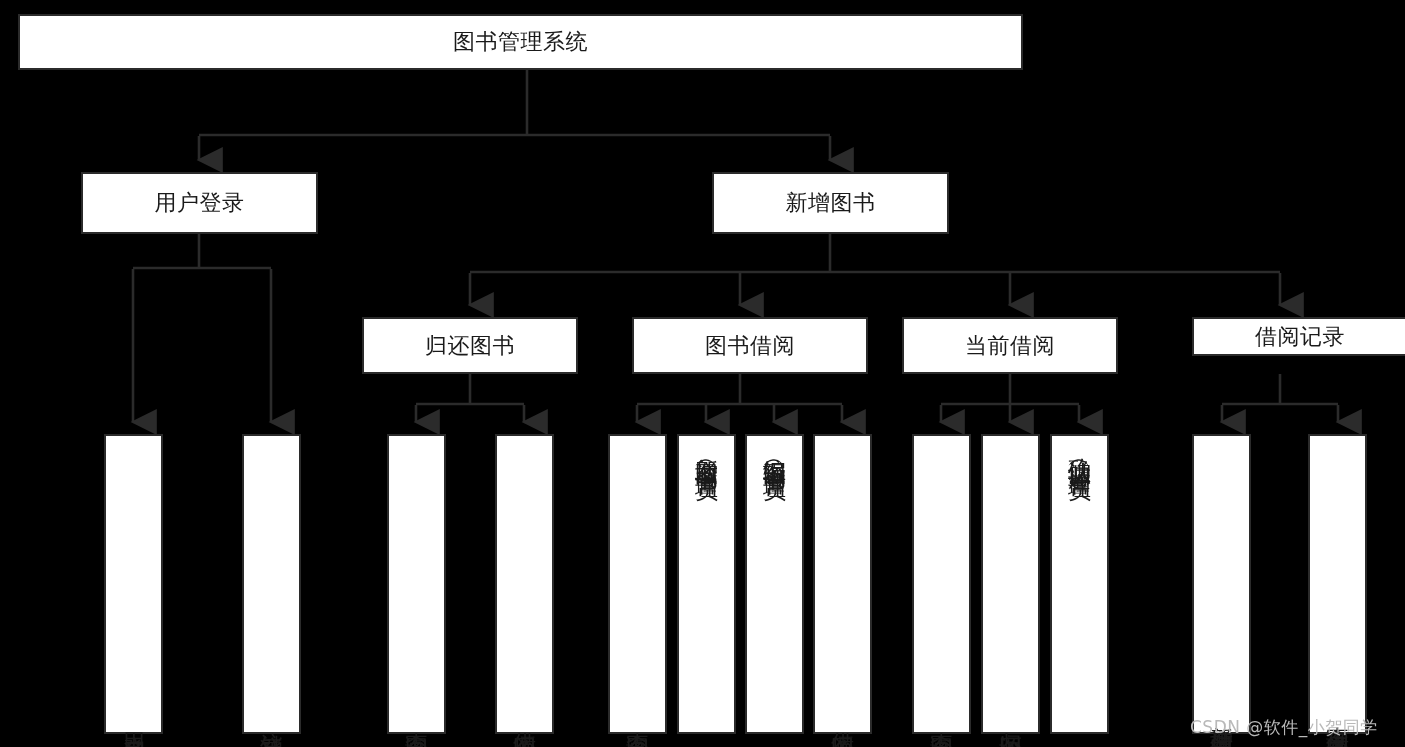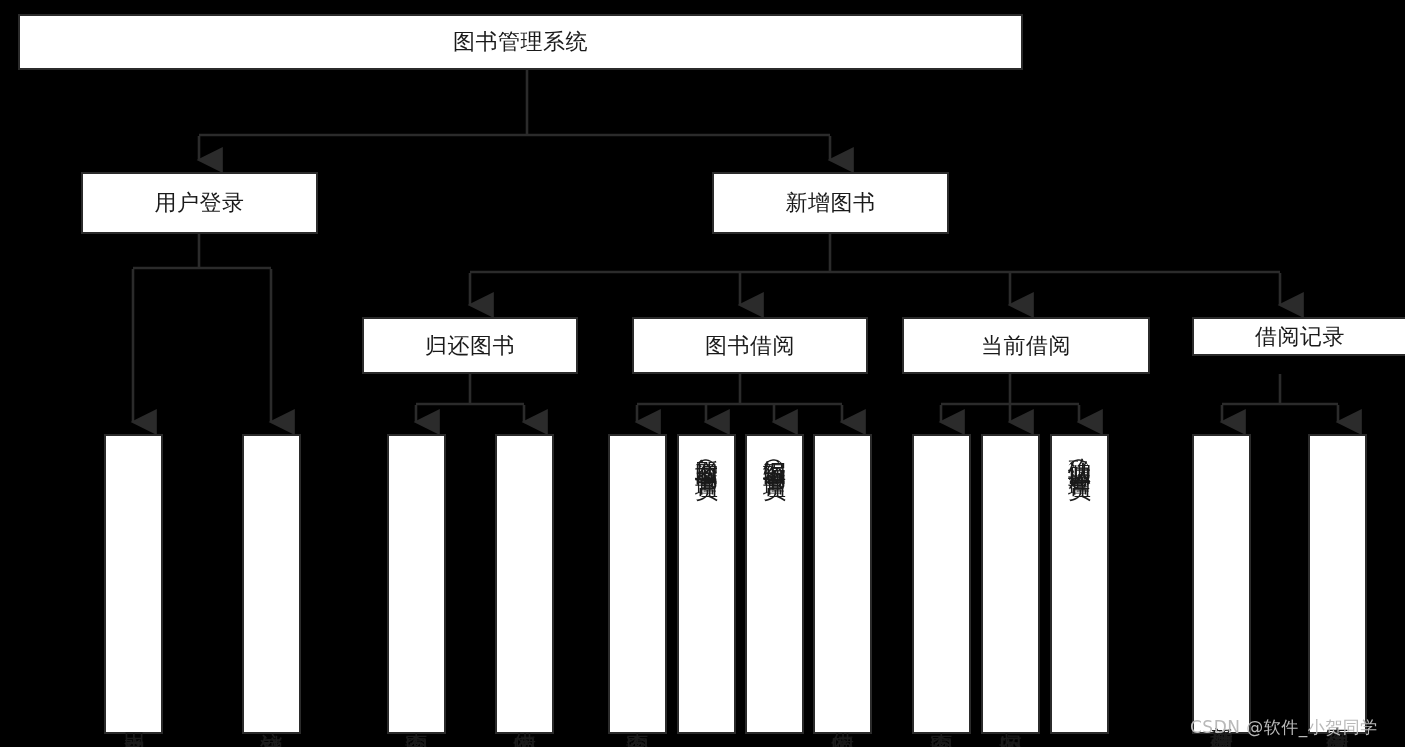--- a/index.html
+++ b/index.html
@@ -146,21 +146,21 @@
   </div>
 
   <div class="node horiz" style="left:362px; top:317px; width:216px; height:57px;">
     <span class="node-label">归还图书</span>
   </div>
 
   <div class="node horiz" style="left:632px; top:317px; width:236px; height:57px;">
     <span class="node-label">图书借阅</span>
   </div>
 
-  <div class="node horiz" style="left:902px; top:317px; width:248px; height:57px;">
+  <div class="node horiz" style="left:902px; top:317px; width:216px; height:57px;">
     <span class="node-label">当前借阅</span>
   </div>
 
   <div class="node horiz" style="left:1172px; top:317px; width:216px; height:39px;margin-left:20px;">
     <span class="node-label">借阅记录</span>
   </div>
 
   <div class="node leaf" style="left:104px; top:434px; width:59px; height:300px;">
     <span class="node-label">用户登录</span>
   </div>

